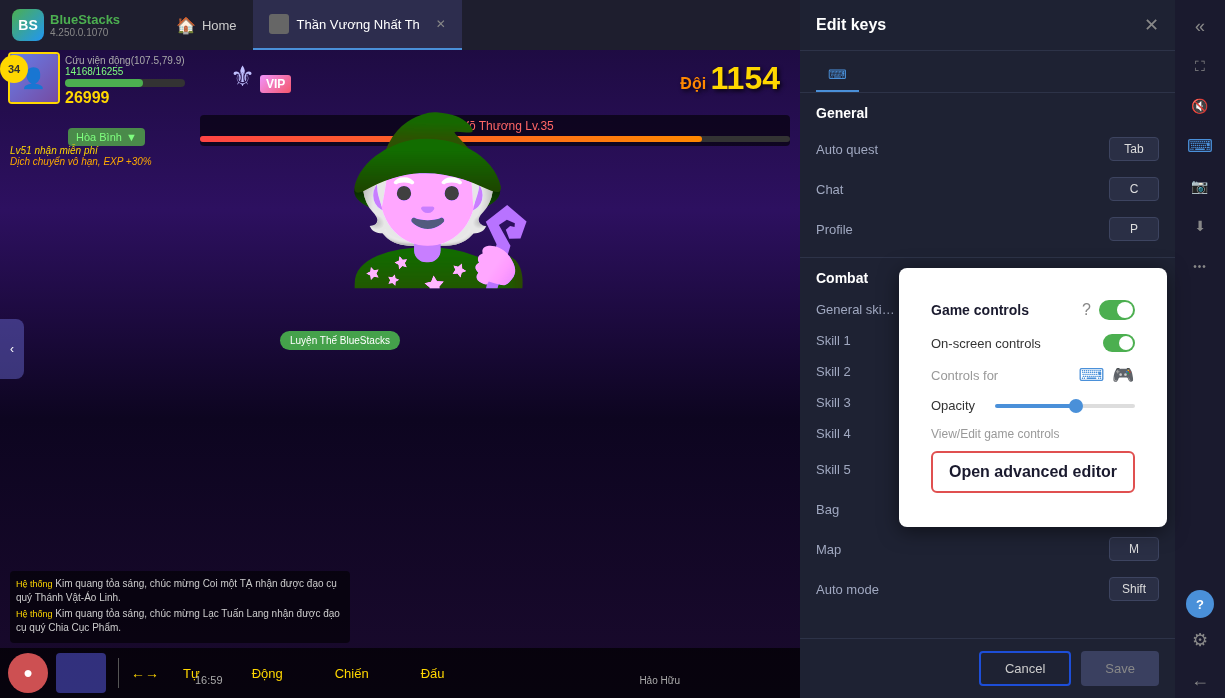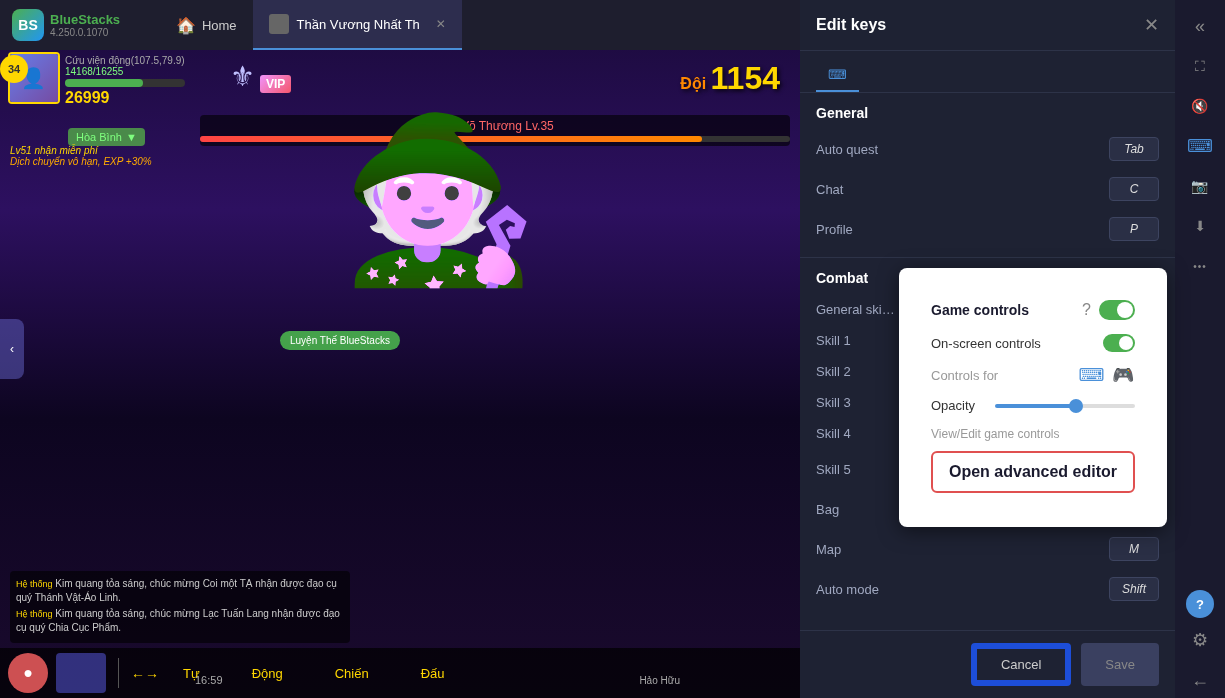--- a/index.html
+++ b/index.html
@@ -121,21 +121,21 @@
       display: flex; align-items: center; justify-content: space-between;
       padding: 8px 16px;
     }
     .key-label { color: #a0a8c0; font-size: 13px; }
     .key-badge {
       background: #2a2f45;
       border: 1px solid #3d4460;
       border-radius: 4px;
       padding: 4px 12px;
       color: #ddd; font-size: 12px;
-      min-width: 50px; text-align: center; font-style: italic;
+      min-width: 50px; text-align: center;
     }
     .key-badge.wide { min-width: 80px; }
 
     
     .combat-section {
       border-top: 1px solid #2d3348;
       margin-top: 8px;
     }
     #gc-header {
       display: flex; align-items: center; justify-content: space-between;
@@ -241,21 +241,21 @@
     }
     .footer-btn {
       padding: 8px 24px;
       border-radius: 4px;
       font-size: 13px;
       cursor: pointer;
       font-weight: 500;
     }
     #cancel-btn {
       background: transparent;
-      border: 6px solid #1d4ed8;
+      border: 2px solid #1d4ed8;
       color: #ccc;
     }
     #save-btn {
       background: #3a4060;
       border: none;
       color: #888;
     }
 
     
     #left-side-btn {

